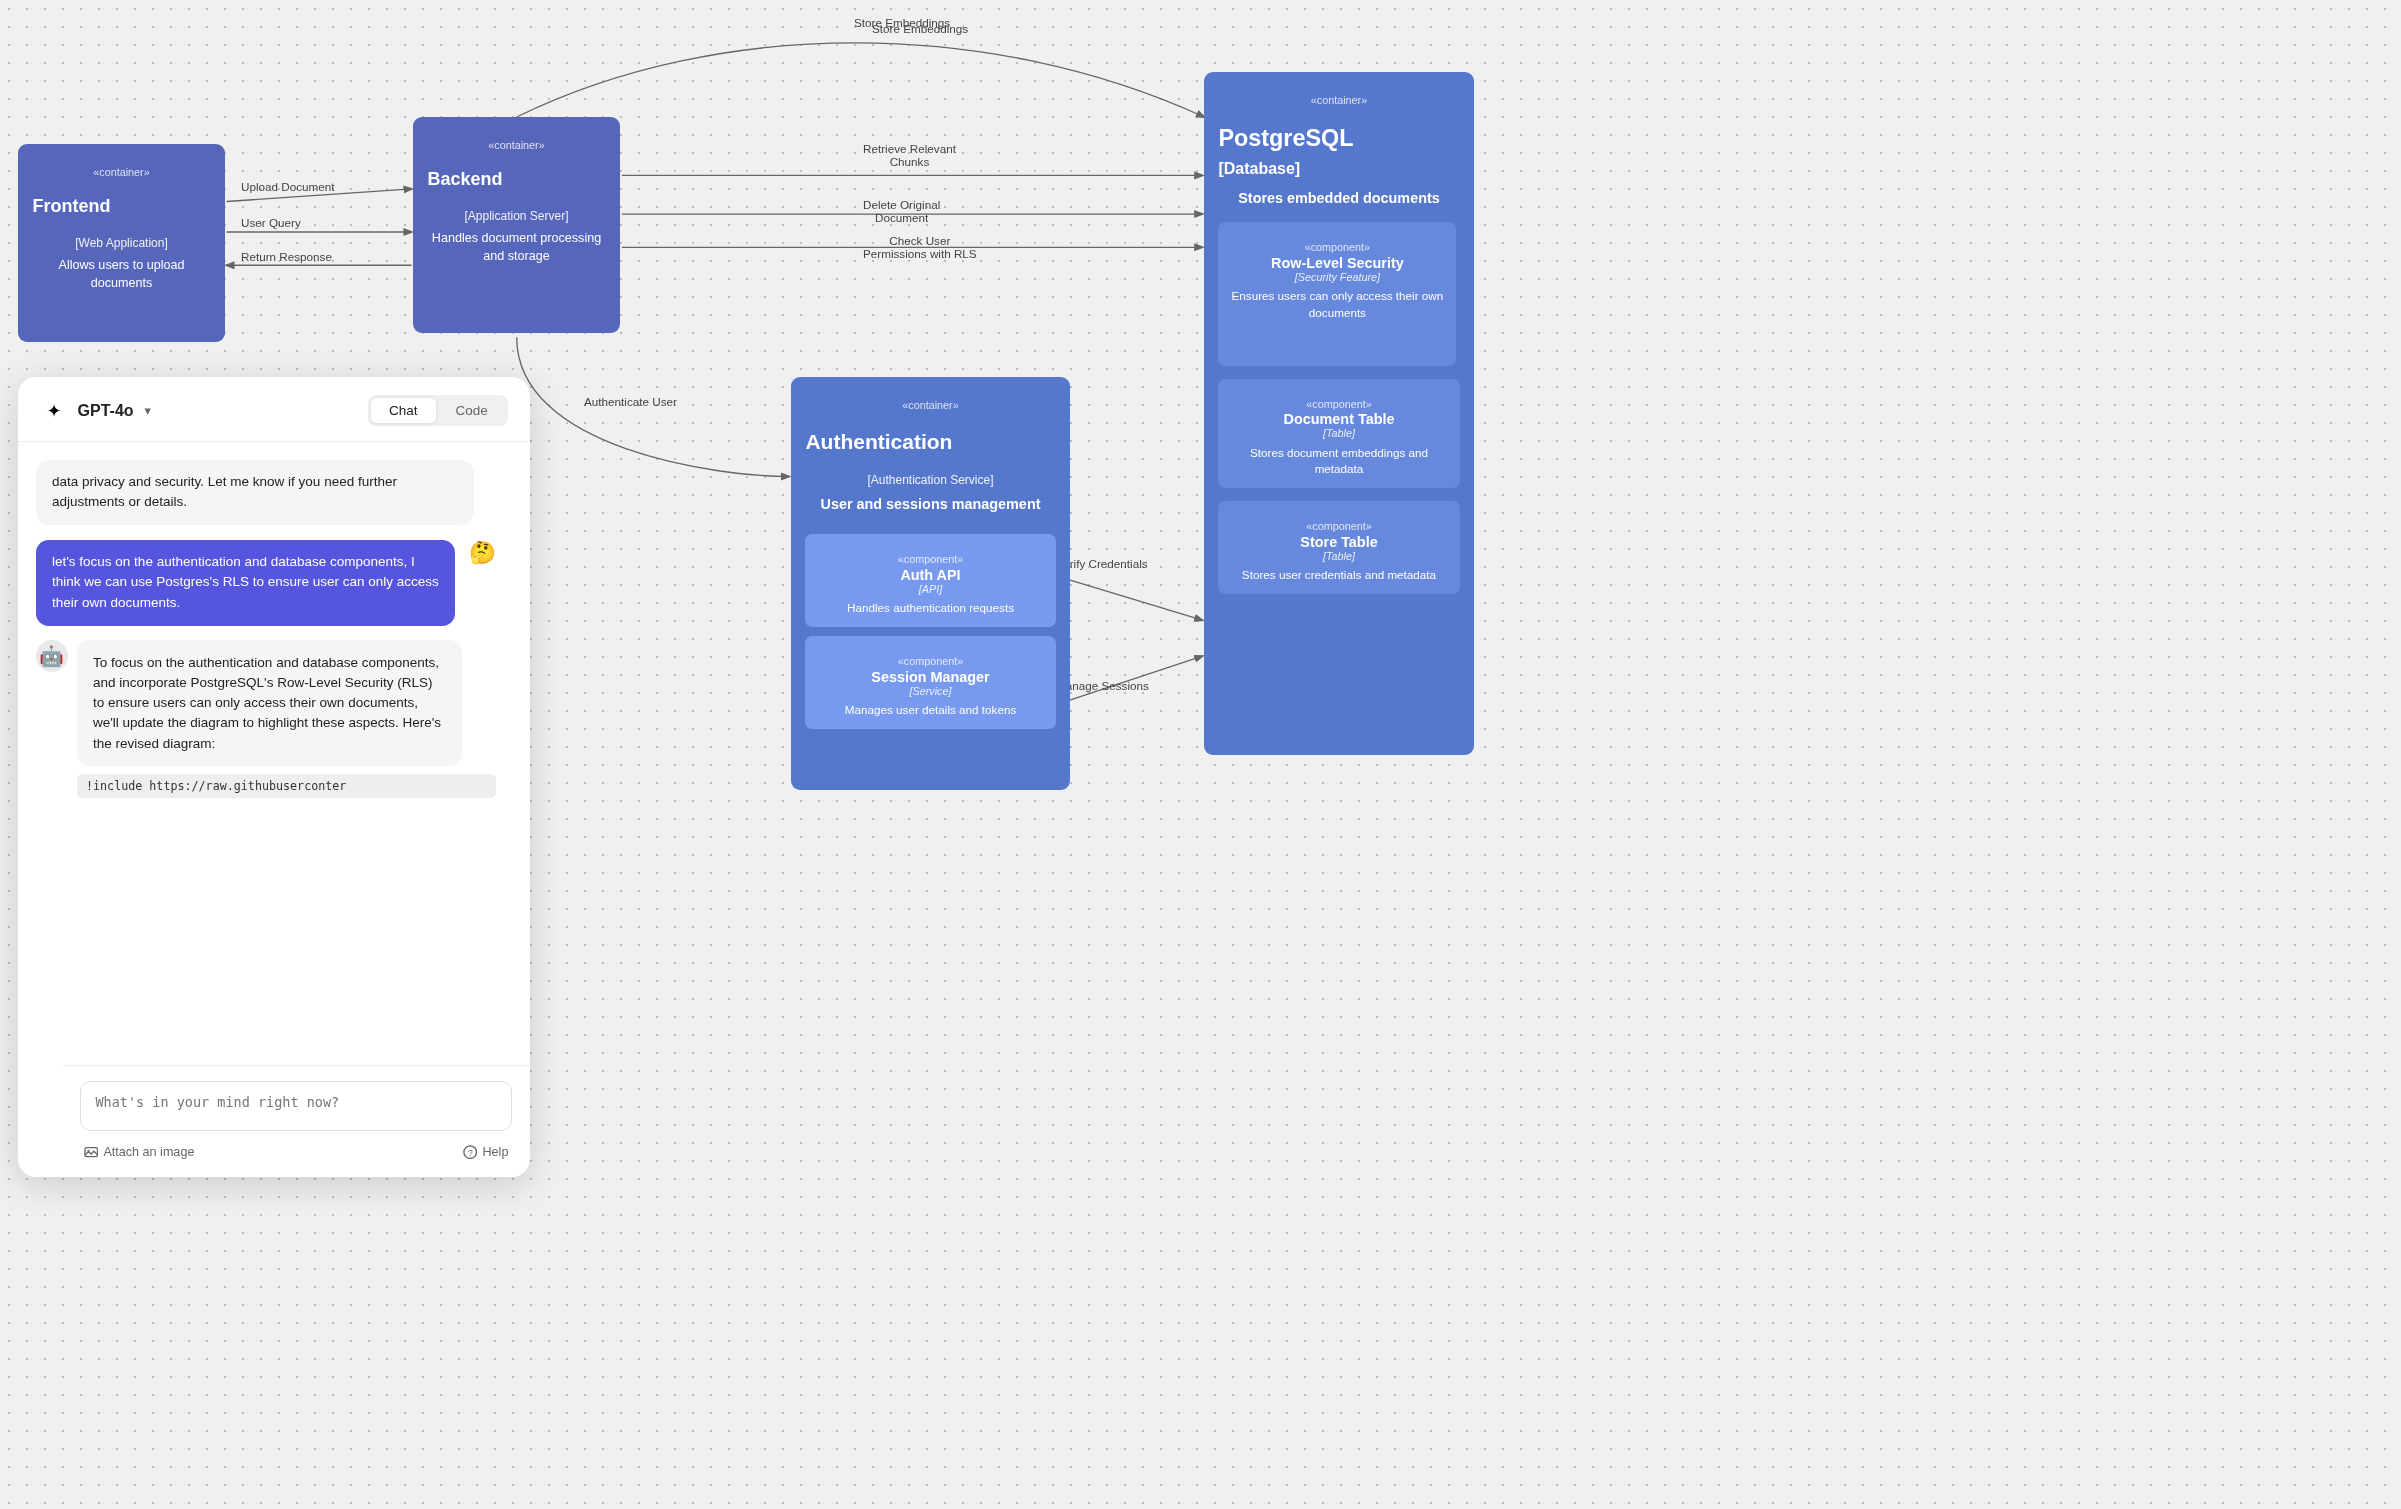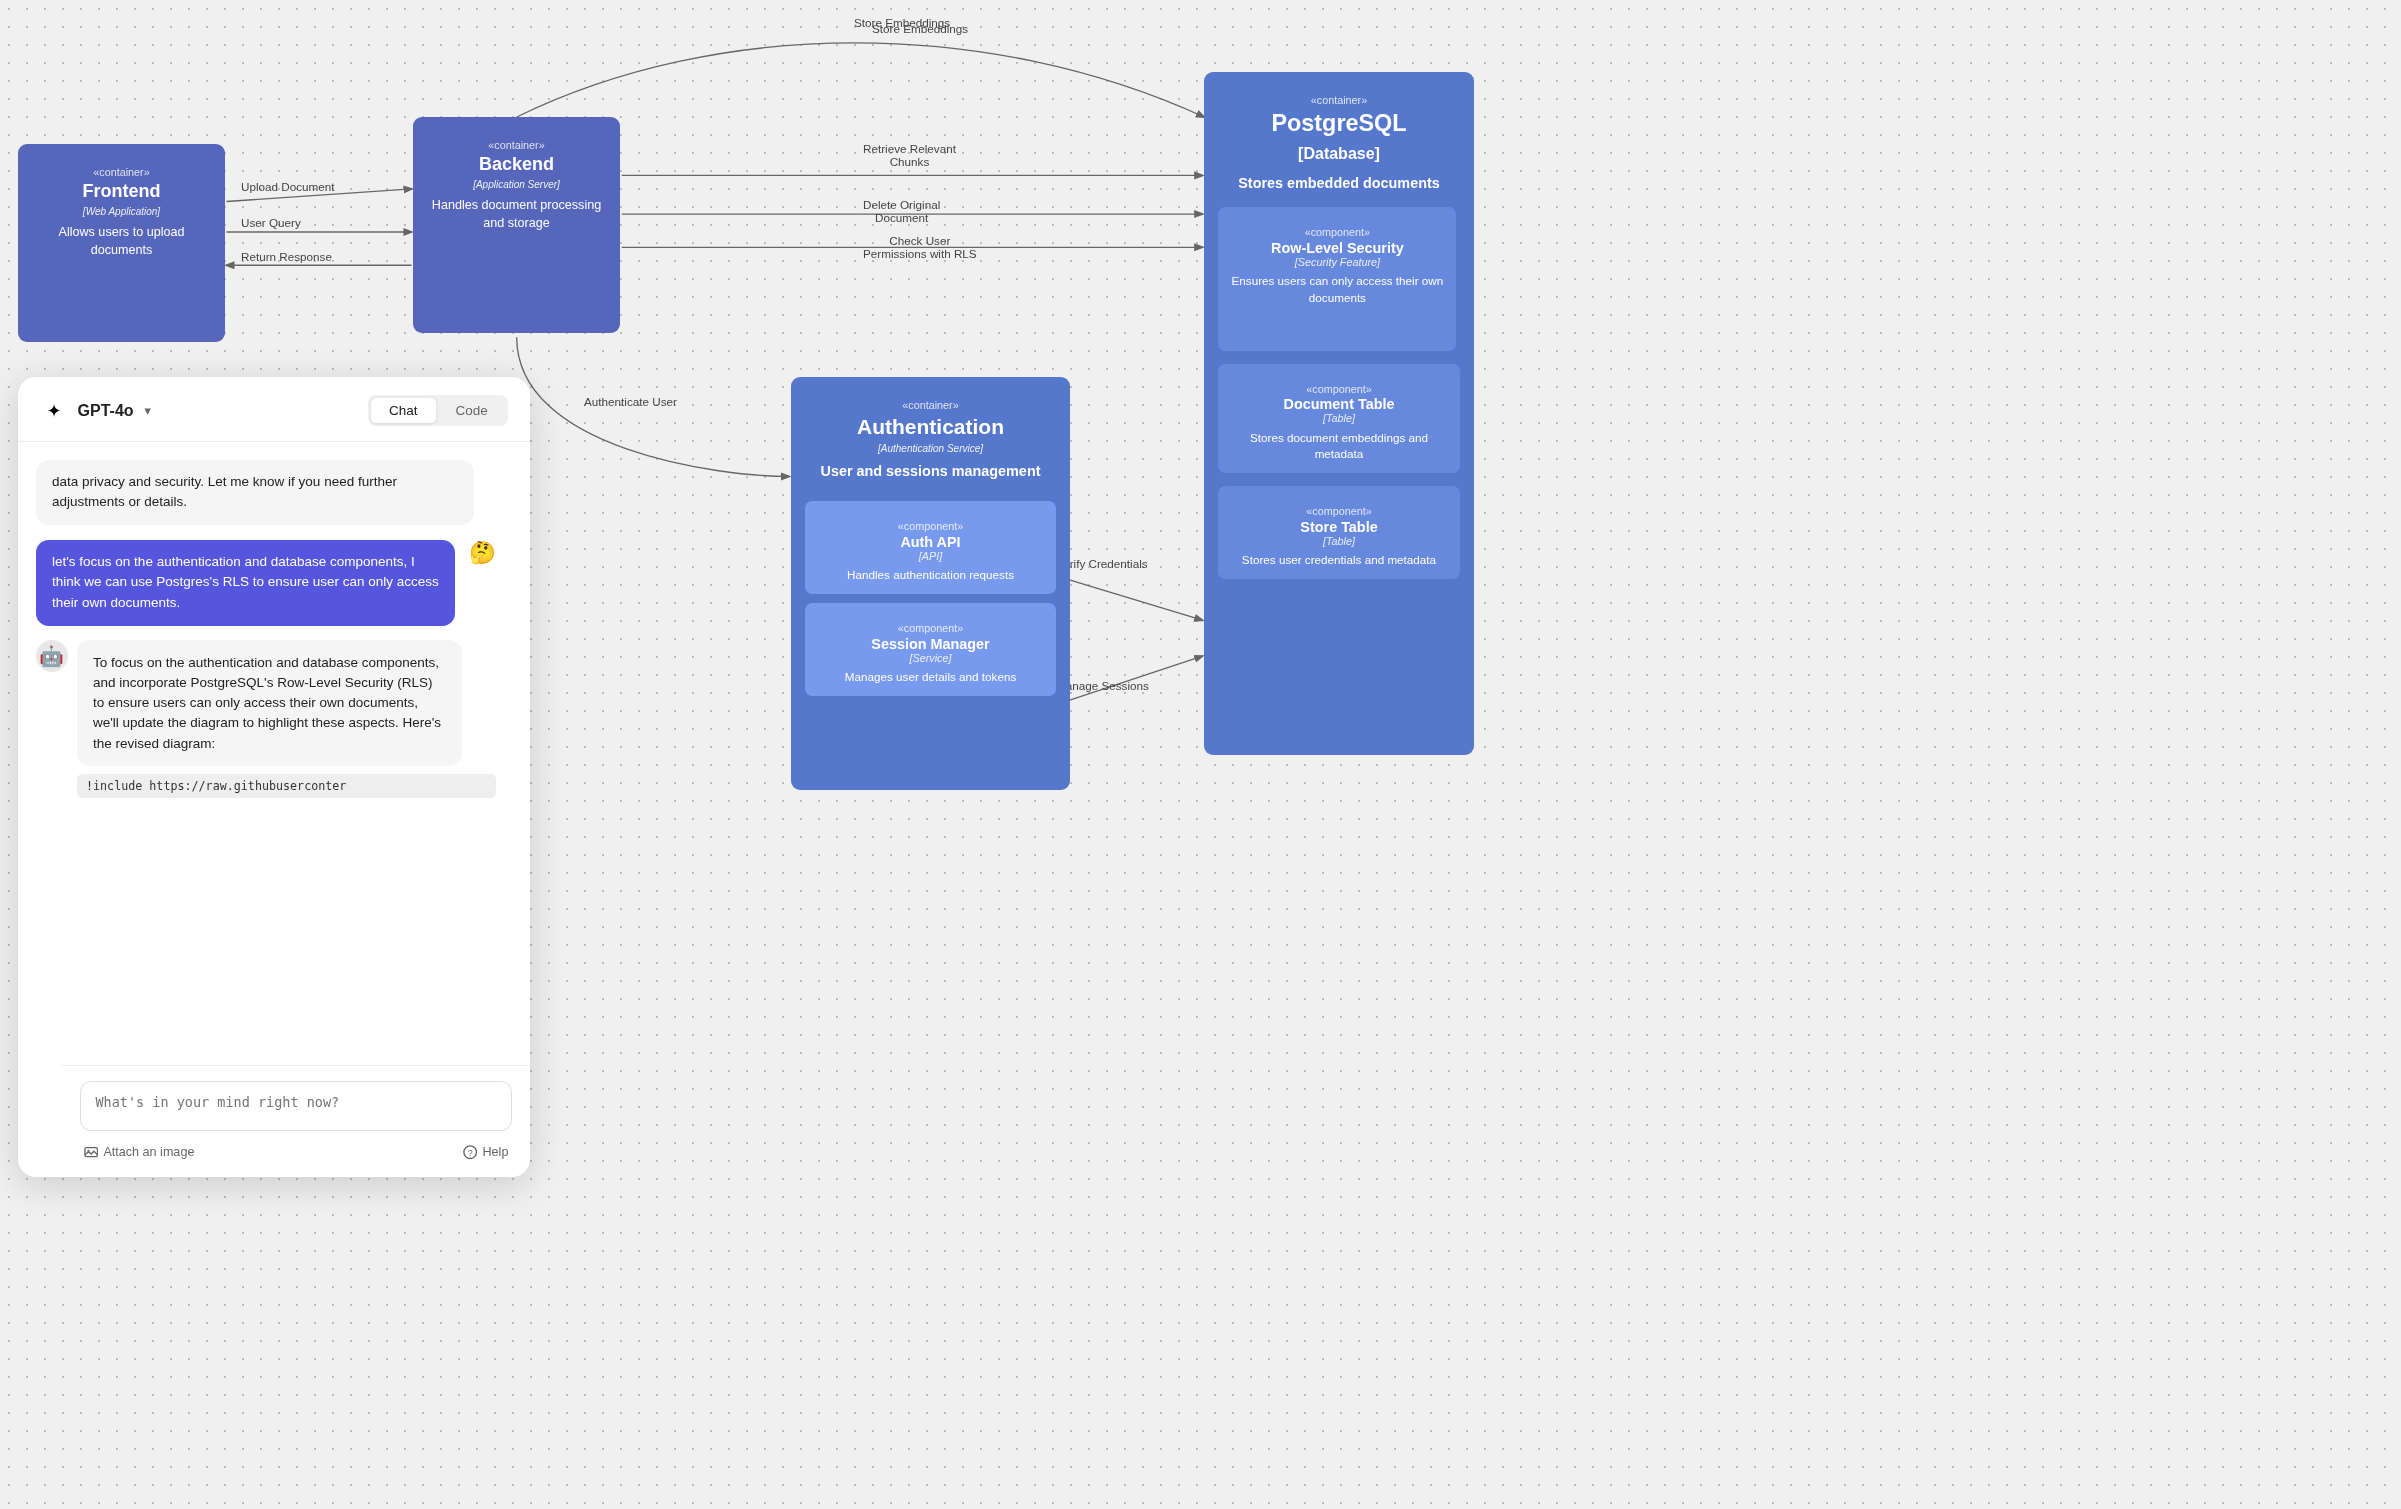--- a/index.html
+++ b/index.html
@@ -57,29 +57,28 @@
     .box-rls {
       background: #6688dd;
       left: 1222px; top: 243px;
       width: 238px;
       height: 144px;
       border-radius: 7.2px;
     }
     .box-title {
       font-size: 18px;
       font-weight: 800;
-      text-align: center;
+      text-align: left;
       line-height: 1.2;
-      margin: 3px 0;
+      margin: 18px 0;
     }
     .box-subtitle {
-      font-size: 10px;
+      font-size: 12px;
       color: rgba(255,255,255,0.9);
       text-align: center;
-      font-style: italic;
       margin-bottom: 7.2px;
     }
     .box-desc {
       font-size: 12.6px;
       text-align: center;
       line-height: 1.4;
       margin-top: 7.2px;
     }
     .box-stereotype {
       font-size: 10.8px;

